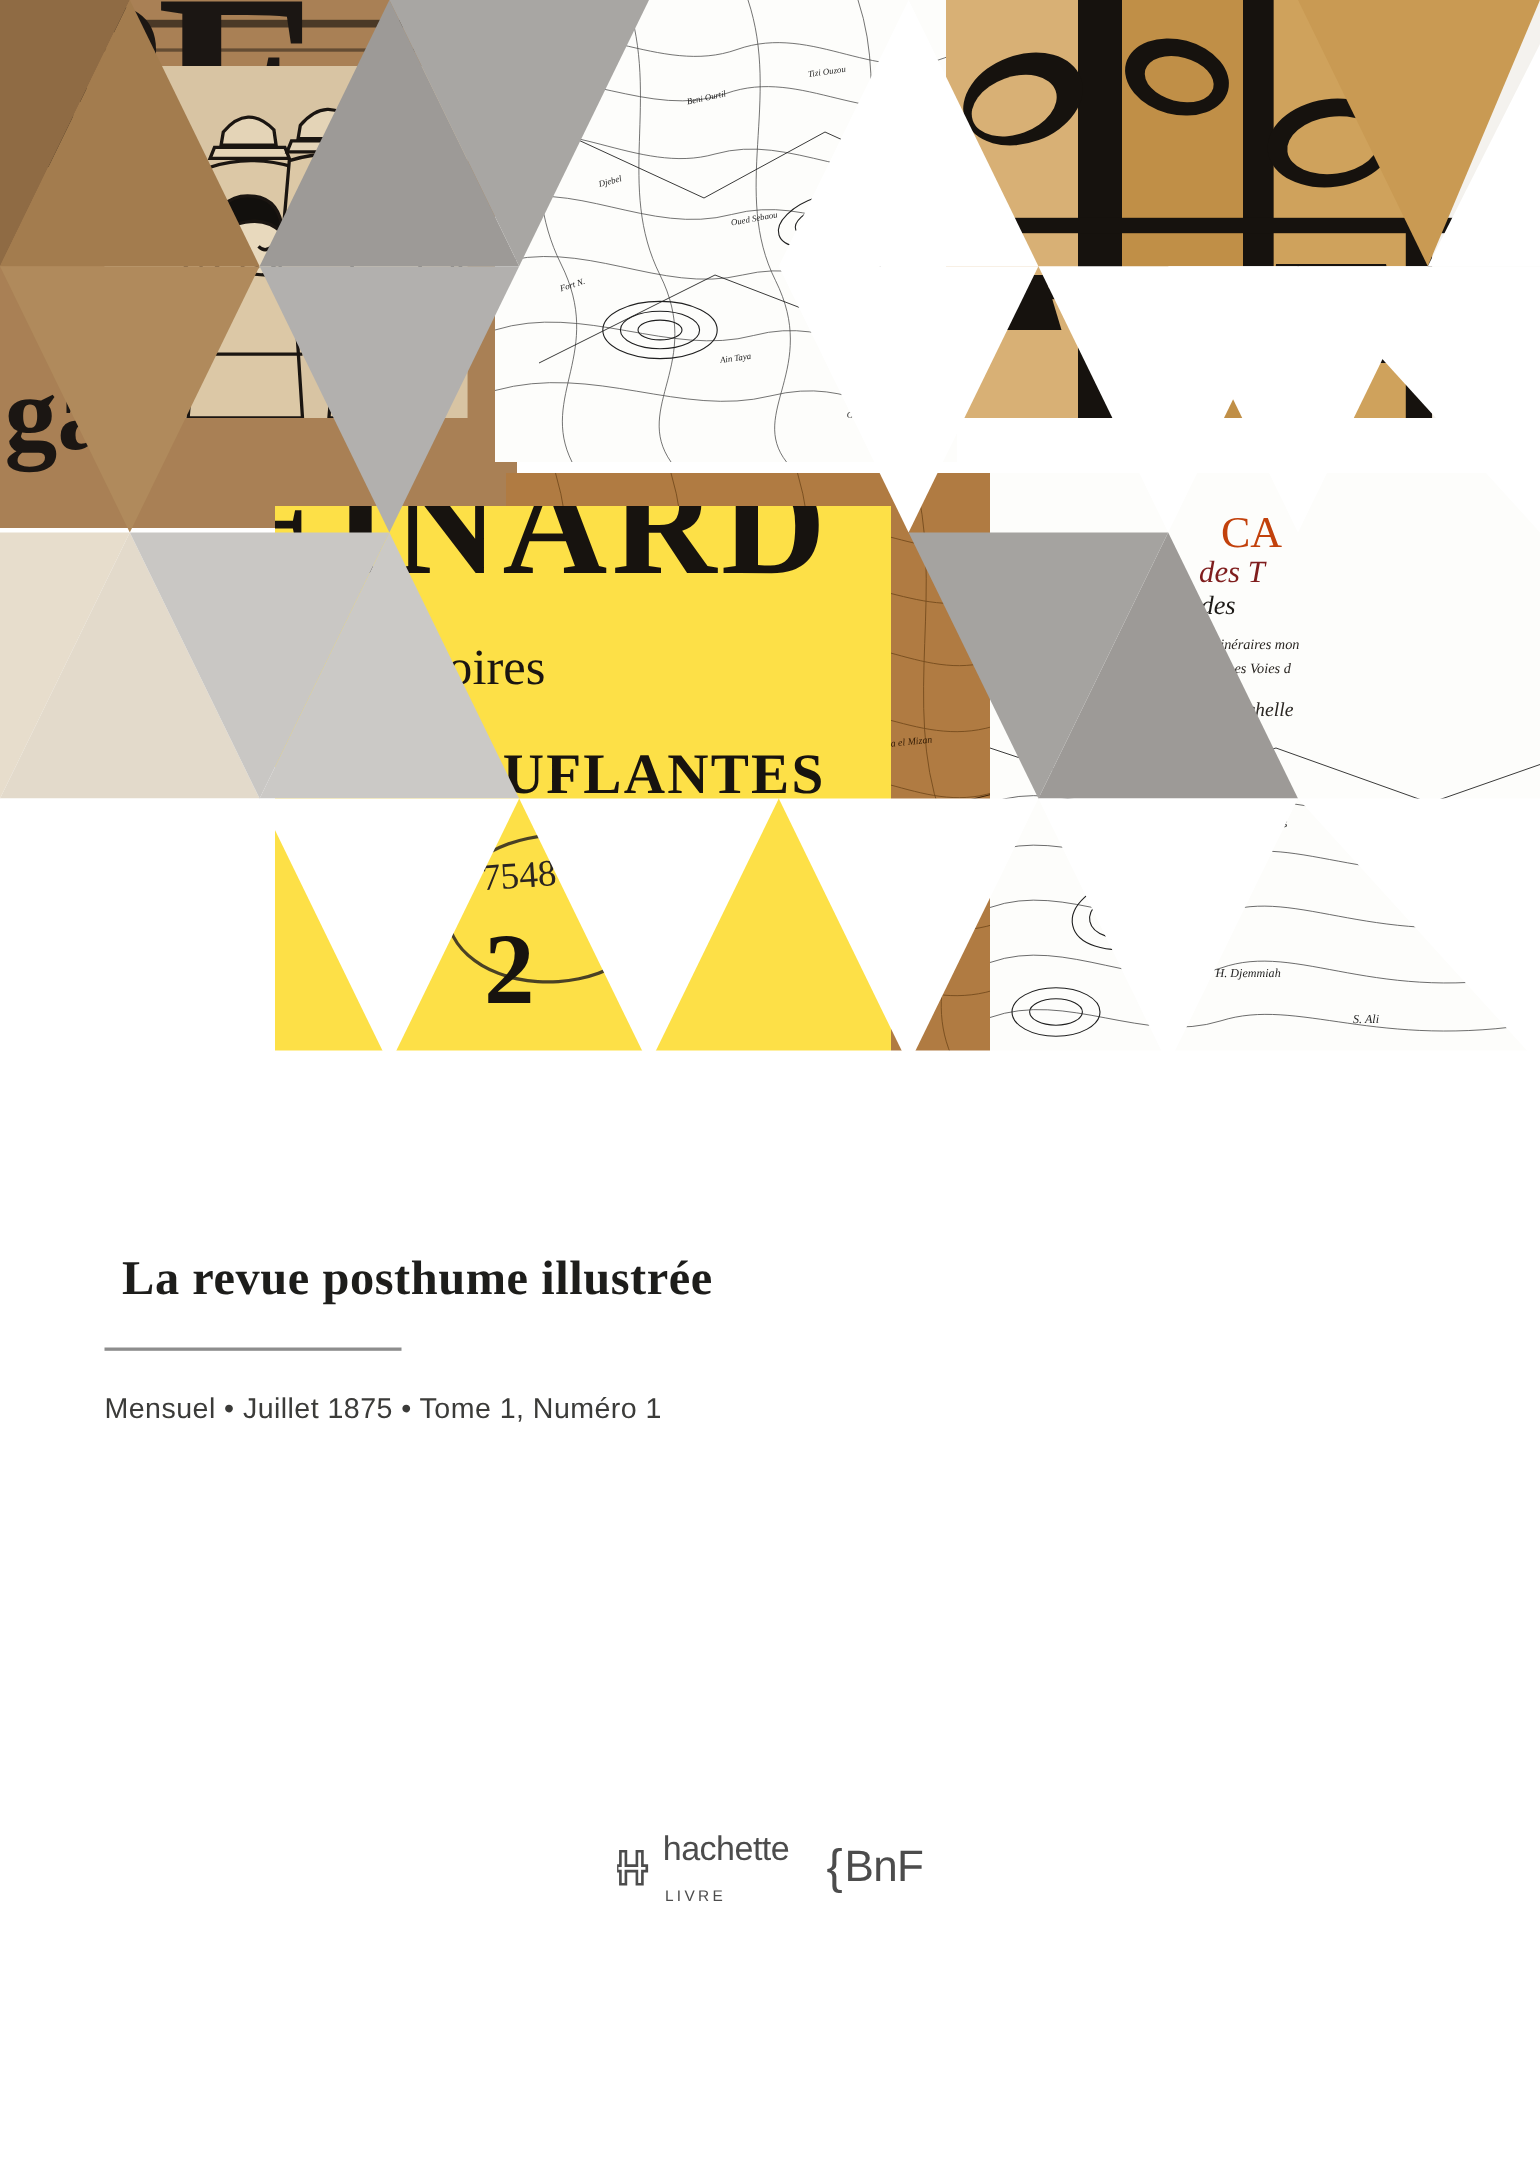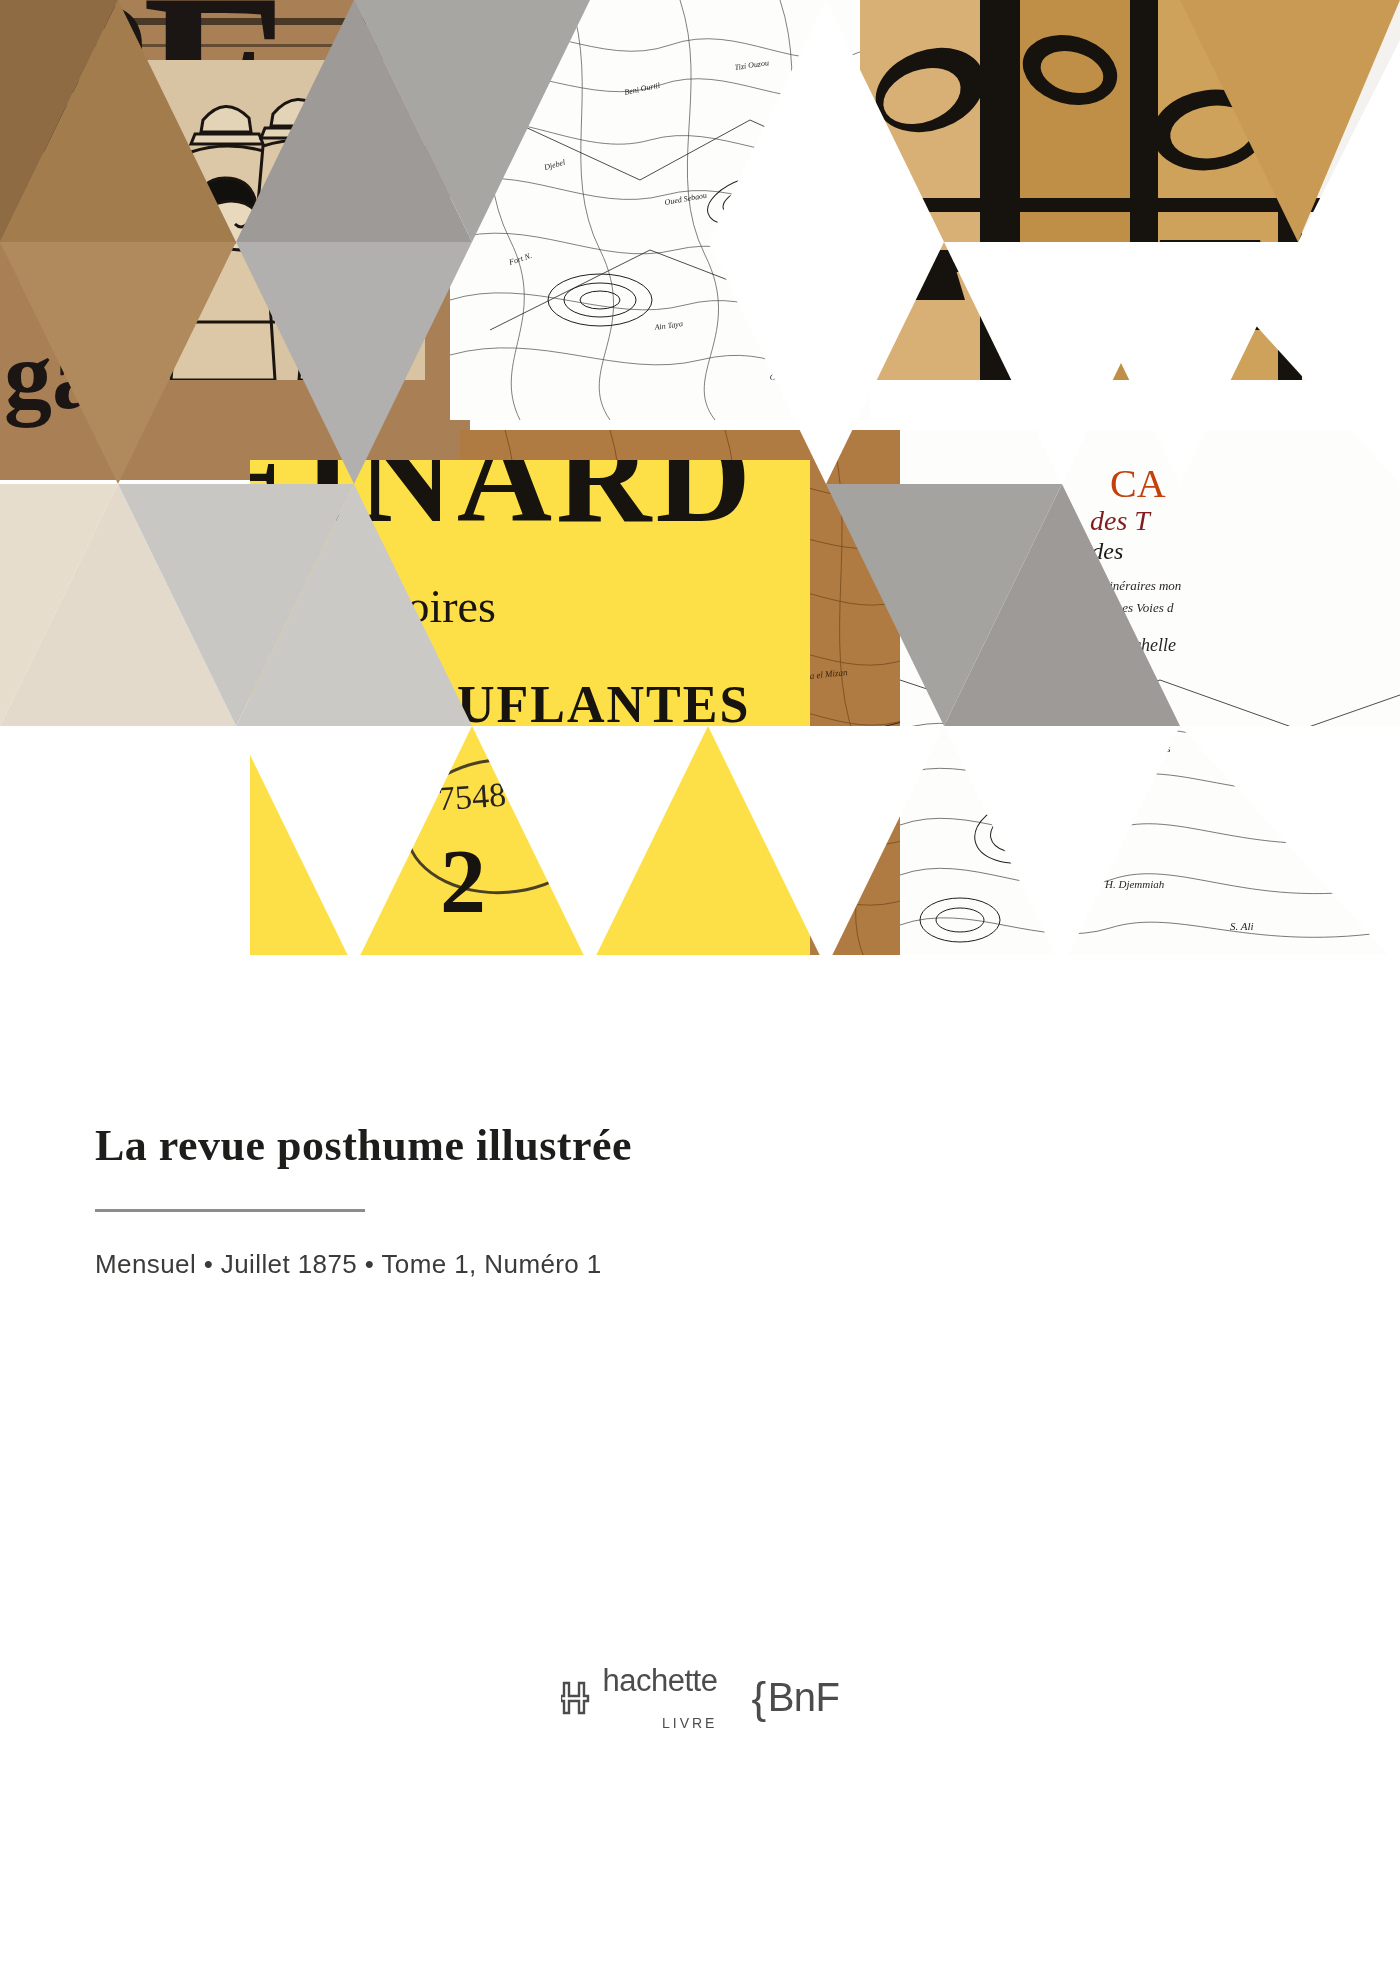--- a/index.html
+++ b/index.html
@@ -190,21 +190,21 @@
     left: 95px;
     top: 1120px;
     width: 1210px;
   }
   .doc-title {
     font-family: "Liberation Serif", serif;
     font-size: 44px;
     font-weight: bold;
     color: #1d1d1b;
     letter-spacing: .5px;
-    margin: 0;
+    margin: 16px;
   }
   .title-rule {
     margin-top: 38px;
     width: 270px;
     height: 3px;
     background: #8d8d8d;
   }
   .subtitle {
     margin-top: 37px;
     font-family: "Liberation Sans", sans-serif;
@@ -230,21 +230,20 @@
     gap: 10px;
   }
   .hachette-mark {
     width: 32px; height: 34px;
     position: relative;
   }
   .hachette-text {
     display: flex;
     flex-direction: column;
     line-height: 1;
-    text-align: right;
   }
   .hachette-name {
     font-family: "Liberation Sans", sans-serif;
     font-size: 31px;
     color: #4c4c4c;
     letter-spacing: -.5px;
   }
   .hachette-sub {
     font-family: "Liberation Sans", sans-serif;
     font-size: 14px;

